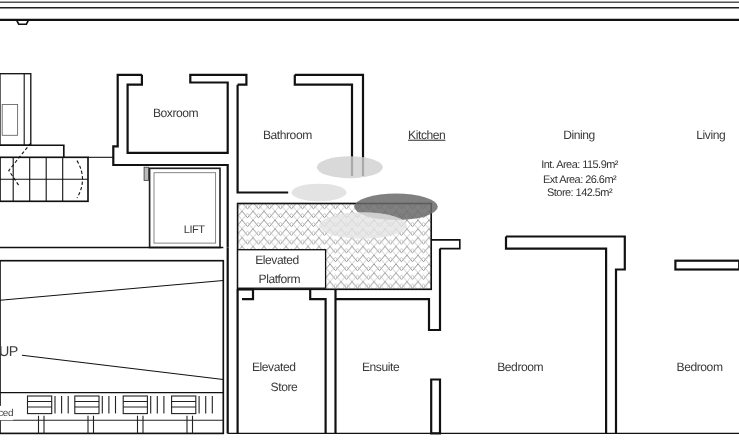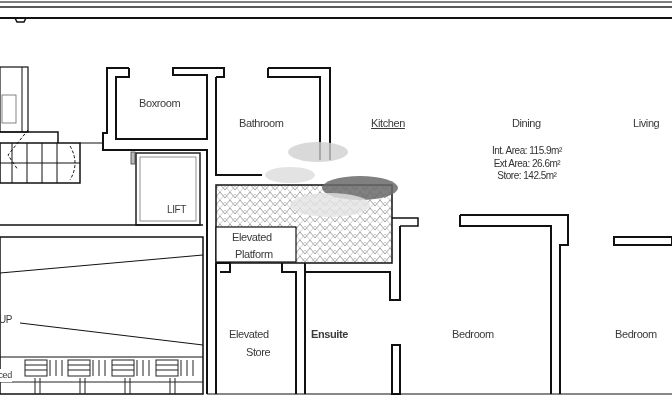--- a/index.html
+++ b/index.html
@@ -142,24 +142,24 @@
 <div class="lbl" style="left:512px;top:117px;">Dining</div>
 <div class="lbl" style="left:633px;top:117px;">Living</div>
 <div class="lbl" style="left:167px;top:203px;font-size:10px;text-align:right;">LIFT</div>
 
 <div class="lbl" style="left:232px;top:231px;">Elevated</div>
 <div class="lbl" style="left:235px;top:248px;">Platform</div>
 
 <div class="lbl" style="left:229px;top:328px;">Elevated</div>
 <div class="lbl" style="left:246px;top:346px;">Store</div>
 
-<div class="lbl" style="left:311px;top:328px;font-weight:bold;">Ensuite</div>
+<div class="lbl" style="left:329px;top:328px;">Ensuite</div>
 <div class="lbl" style="left:452px;top:328px;">Bedroom</div>
 <div class="lbl" style="left:615px;top:328px;">Bedroom</div>
 
-<div class="lbl" style="left:-1px;top:313px;font-size:10px;">UP</div>
+<div class="lbl" style="left:-1px;top:313px;font-size:13px;">UP</div>
 <div class="lbl" style="left:-20px;top:369px;font-size:9px;background:#fff;">Terraced</div>
 
 <div class="area">
   <div>Int. Area: 115.9m²</div>
   <div>Ext Area: 26.6m²</div>
   <div>Store: 142.5m²</div>
 </div>
 
 </body></html>

